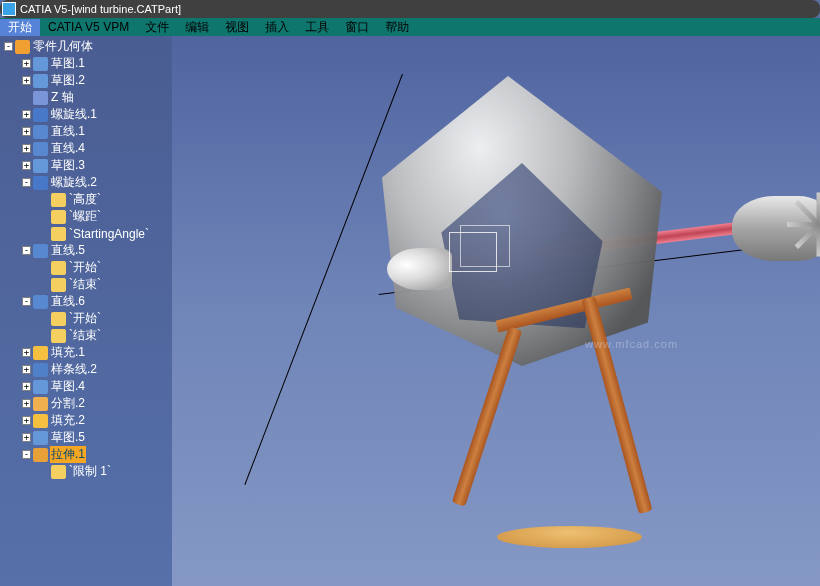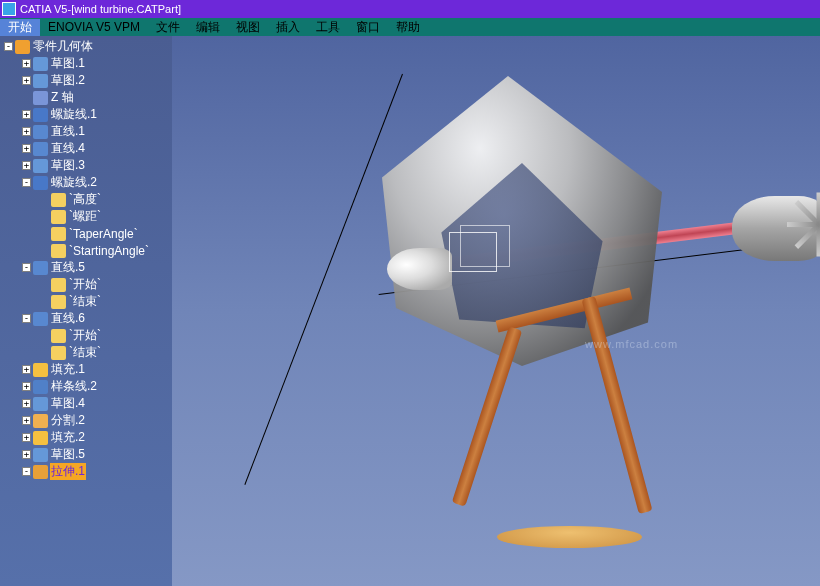--- a/index.html
+++ b/index.html
@@ -1,18 +1,18 @@
 <!DOCTYPE html>
 <html><head>
 <meta charset="utf-8">
 <style>
 * { margin: 0; padding: 0; box-sizing: border-box; font-family: "SimSun", "Microsoft YaHei", sans-serif; }
 body { width: 820px; height: 586px; overflow: hidden; background: #5a6ea0; }
 
-.title-bar { height: 18px; background: #6d28d9; color: #fff; font-size: 11px; display: flex; align-items: center; padding-left: 2px; }
+.title-bar { height: 18px; background: #404040; color: #fff; font-size: 11px; display: flex; align-items: center; padding-left: 2px; border-radius: 8px; }
 .title-bar .icon { width: 14px; height: 14px; background: #3aa3e8; margin-right: 4px; border: 1px solid #fff; }
 
 .menu-bar { height: 18px; background: #0f766e; display: flex; align-items: center; font-size: 12px; }
 .menu-bar .menu-item { padding: 0 8px; cursor: pointer; }
 .menu-bar .menu-item.first { background: #5683d8; color: #fff; }
 
 .workspace { display: flex; height: 550px; }
 
 .tree-panel { width: 172px; background: linear-gradient(to bottom, #4a5d92, #5670aa); overflow-y: auto; color: #fff; font-size: 12px; padding-top: 2px; }
 .tree-panel::-webkit-scrollbar { width: 16px; }
@@ -27,21 +27,21 @@
 .icon-sketch { background: #6598d8; }
 .icon-axis { background: #7a95d8; }
 .icon-helix { background: #4878c8; }
 .icon-line { background: #5888d0; }
 .icon-param { background: #f5d060; color: #8b6914; }
 .icon-fill { background: #f5c040; }
 .icon-spline { background: #5080c8; }
 .icon-split { background: #f0b050; }
 .icon-extrude { background: #e8a038; }
 .tree-label { padding: 0 1px; }
-.tree-label.highlight { background: #f5a623; color: #6d28d9; }
+.tree-label.highlight { background: #f5a623; color: #0c4a6e; }
 
 .viewport { flex: 1; position: relative; background: linear-gradient(to bottom, #5065a0 0%, #7085b8 50%, #8598c5 100%); overflow: hidden; }
 
 .turbine-cone { position: absolute; left: 210px; top: 40px; width: 280px; height: 290px; }
 .cone-shape { position: absolute; width: 100%; height: 100%; background: radial-gradient(ellipse at 35% 25%, #f5f5f5, #c0c0c0 35%, #888 60%, #555 80%); clip-path: polygon(45% 0%, 100% 40%, 95% 85%, 50% 100%, 5% 80%, 0% 35%); opacity: 0.95; }
 .cone-inner { position: absolute; left: 18%; top: 30%; width: 64%; height: 60%; background: radial-gradient(ellipse at 40% 30%, #4a5a8a, #2a3555); clip-path: polygon(50% 0%, 95% 45%, 85% 95%, 15% 90%, 5% 40%); opacity: 0.7; }
 
 .shaft { position: absolute; left: 260px; top: 202px; width: 350px; height: 12px; background: linear-gradient(to bottom, #f08090, #c04555, #f08090); transform: rotate(-7deg); }
 .nose-cone { position: absolute; left: 215px; top: 212px; width: 65px; height: 42px; background: radial-gradient(ellipse at 30% 40%, #fff, #ddd 40%, #aaa 80%); border-radius: 50% 20% 20% 50%; }
 
@@ -69,21 +69,21 @@
 
 <div class="title-bar">
   <span class="icon"></span>
   <span>CATIA V5</span>
   <span> - </span>
   <span>[wind turbine.CATPart]</span>
 </div>
 
 <div class="menu-bar">
   <span class="menu-item first">开始</span>
-  <span class="menu-item">ENOVIA V5 VPM</span>
+  <span class="menu-item">CATIA V5 VPM</span>
   <span class="menu-item">文件</span>
   <span class="menu-item">编辑</span>
   <span class="menu-item">视图</span>
   <span class="menu-item">插入</span>
   <span class="menu-item">工具</span>
   <span class="menu-item">窗口</span>
   <span class="menu-item">帮助</span>
 </div>
 
 <div class="workspace">
@@ -151,26 +151,20 @@
       <div class="tree-item">
         <span class="tree-lines" style="width: 40px;"></span>
         <span style="width: 11px; flex-shrink: 0;"></span>
         <span class="tree-icon icon-param"></span>
         <span class="tree-label">`螺距`</span>
       </div>
       <div class="tree-item">
         <span class="tree-lines" style="width: 40px;"></span>
         <span style="width: 11px; flex-shrink: 0;"></span>
         <span class="tree-icon icon-param"></span>
-        <span class="tree-label">`TaperAngle`</span>
-      </div>
-      <div class="tree-item">
-        <span class="tree-lines" style="width: 40px;"></span>
-        <span style="width: 11px; flex-shrink: 0;"></span>
-        <span class="tree-icon icon-param"></span>
         <span class="tree-label">`StartingAngle`</span>
       </div>
       <div class="tree-item">
         <span class="tree-lines" style="width: 22px;"></span>
         <span class="expander">-</span>
         <span class="tree-icon icon-line"></span>
         <span class="tree-label">直线.5</span>
       </div>
       <div class="tree-item">
         <span class="tree-lines" style="width: 40px;"></span>
@@ -236,20 +230,26 @@
         <span class="tree-lines" style="width: 22px;"></span>
         <span class="expander">+</span>
         <span class="tree-icon icon-sketch"></span>
         <span class="tree-label">草图.5</span>
       </div>
       <div class="tree-item">
         <span class="tree-lines" style="width: 22px;"></span>
         <span class="expander">-</span>
         <span class="tree-icon icon-extrude"></span>
         <span class="tree-label highlight">拉伸.1</span>
+      </div>
+      <div class="tree-item">
+        <span class="tree-lines" style="width: 40px;"></span>
+        <span style="width: 11px; flex-shrink: 0;"></span>
+        <span class="tree-icon icon-param"></span>
+        <span class="tree-label">`限制 1`</span>
       </div>
     </div>
 
   <div class="viewport">
     <div class="axis-line axis-h"></div>
     <div class="axis-line axis-d"></div>
     <div class="shaft"></div>
     <div class="rear-cone"></div>
     <div class="fan-blades">
       <div class="blade" style="transform:rotate(0deg)"></div>

